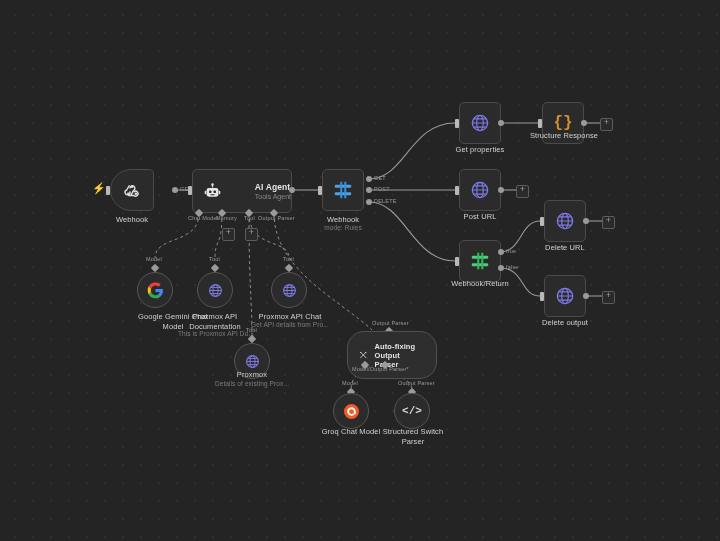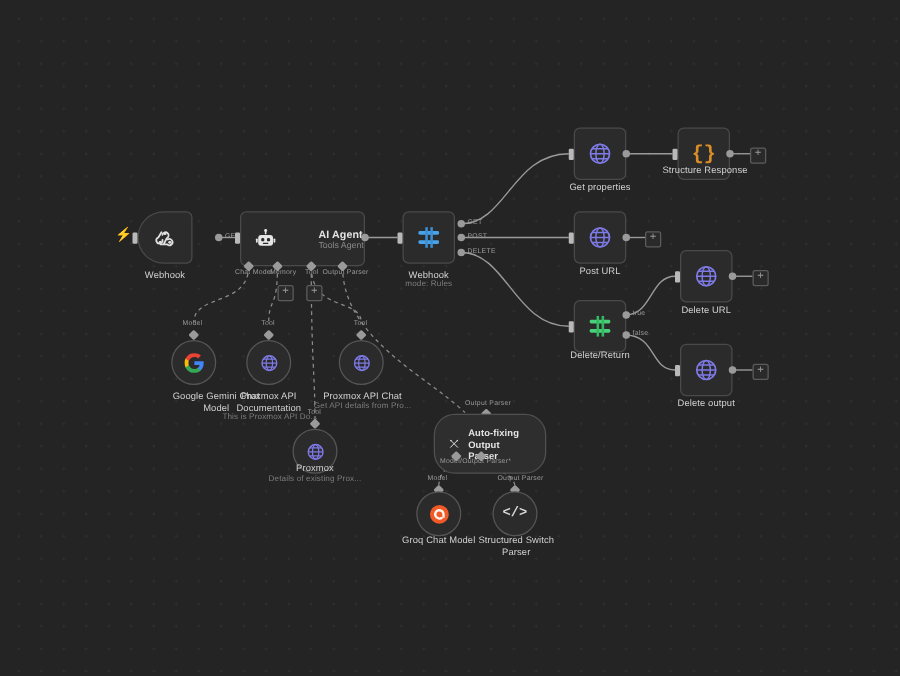--- a/index.html
+++ b/index.html
@@ -283,21 +283,21 @@
       <rect x="3" y="14.4" width="18" height="3.2" rx="1.3" fill="#4bd07a"></rect>
       <rect x="9" y="3" width="2.2" height="18" fill="#35b862"></rect>
       <rect x="13.4" y="3" width="2.2" height="18" fill="#35b862"></rect>
     </svg>
   </div>
   <div class="port in" style="left:455px; top:257px;"></div>
   <div class="port" style="left:498px; top:249px;"></div>
   <div class="port" style="left:498px; top:265px;"></div>
   <div class="port-label" style="left:506px; top:248px;">true</div>
   <div class="port-label" style="left:506px; top:264px;">false</div>
-  <div class="caption" style="left:445px; top:279px; width:70px;">Delete/Return</div>
+  <div class="caption" style="left:445px; top:279px; width:70px;">Webhook/Return</div>
 
   <div class="node square" style="left:544px; top:200px;">
     <svg class="icn globe" width="22" height="22" viewBox="0 0 24 24">
       <circle cx="12" cy="12" r="8.3" fill="none" stroke="#7e7ae6" stroke-width="1.5"></circle>
       <ellipse cx="12" cy="12" rx="3.6" ry="8.3" fill="none" stroke="#7e7ae6" stroke-width="1.3"></ellipse>
       <path d="M3.7 12h16.6M5 7.6h14M5 16.4h14" stroke="#7e7ae6" stroke-width="1.3" fill="none"></path>
     </svg>
   </div>
   <div class="port in" style="left:540px; top:217px;"></div>
   <div class="port" style="left:583px; top:218px;"></div>

